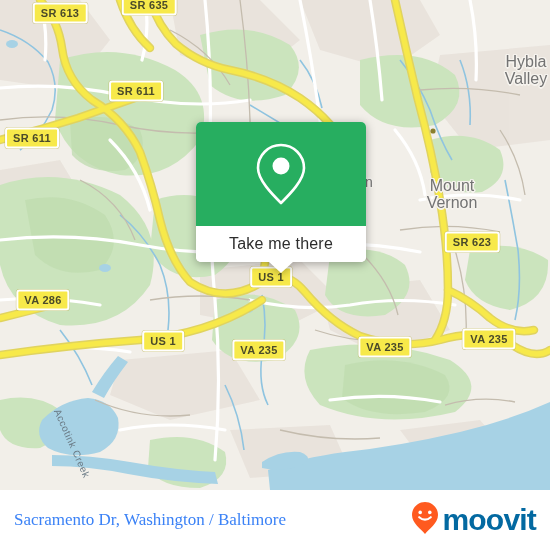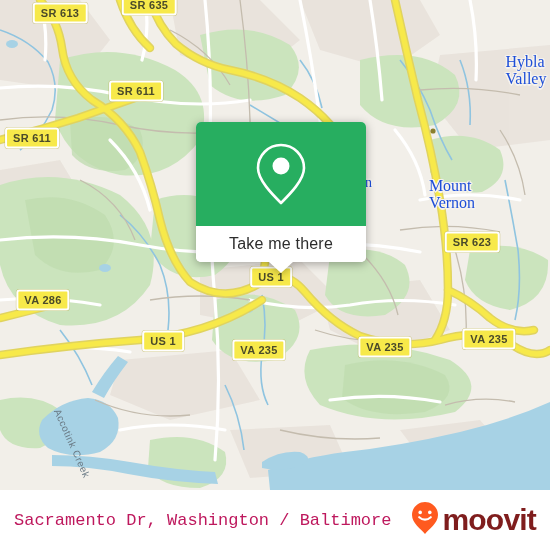--- a/index.html
+++ b/index.html
@@ -45,25 +45,25 @@
     padding: 2px 6px 3px 6px;
     white-space: nowrap;
     box-shadow: 0 0 0 0.5px rgba(180,170,60,0.55);
     line-height: 12px;
   }
 
   
   .place {
     position: absolute;
     transform: translate(-50%, -50%);
-    color: #1d4ed8;
-    font-family: Liberation Serif, serif;
+    color: #737373;
+    font-family: Liberation Sans, sans-serif;
     font-size: 16px;
     line-height: 17px;
-    text-align: left;
+    text-align: center;
     white-space: pre;
     text-shadow:
       1.5px 0 #f6f3ee, -1.5px 0 #f6f3ee, 0 1.5px #f6f3ee, 0 -1.5px #f6f3ee,
       1px 1px #f6f3ee, -1px -1px #f6f3ee, 1px -1px #f6f3ee, -1px 1px #f6f3ee;
     pointer-events: none;
   }
   .place.small {
     font-size: 14px;
     line-height: 15px;
   }
@@ -150,32 +150,32 @@
     width: 550px;
     height: 60px;
     background: #ffffff;
     display: flex;
     align-items: center;
     justify-content: space-between;
     box-sizing: border-box;
     padding: 0 14px 0 14px;
   }
   #footer-title {
-    color: #be185d;
-    font-family: Liberation Mono, monospace;
+    color: #3b82f6;
+    font-family: Liberation Serif, serif;
     font-size: 17px;
     white-space: nowrap;
   }
   #brand {
     display: flex;
     align-items: center;
     gap: 2px;
   }
   #brand-word {
-    color: #7f1d1d;
+    color: #0369a1;
     font-family: "Liberation Sans", sans-serif;
     font-size: 30px;
     font-weight: bold;
     letter-spacing: -0.8px;
     line-height: 30px;
   }
 </style>
 </head>
 <body>
 

